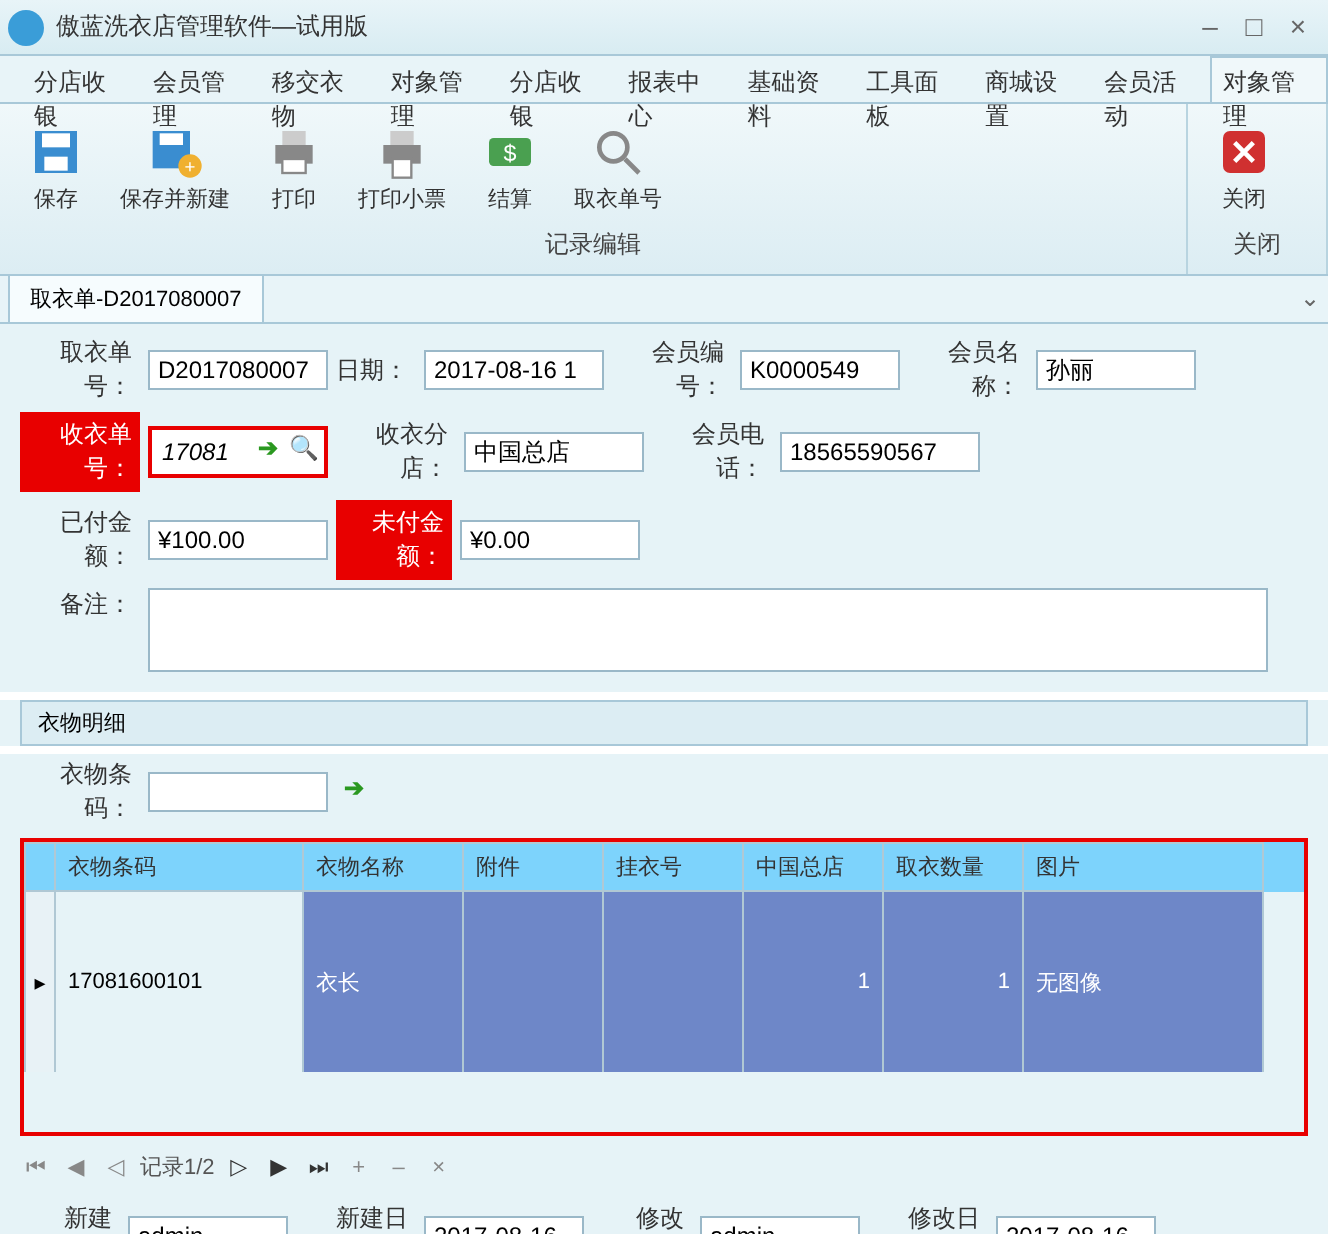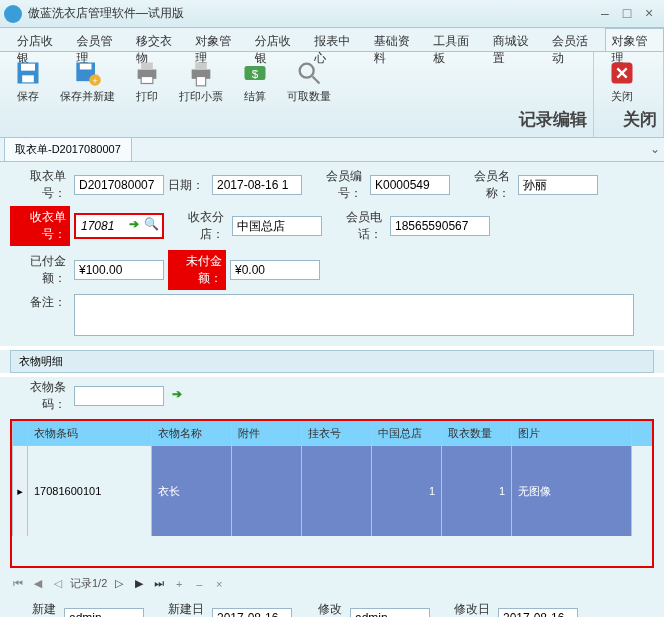--- a/index.html
+++ b/index.html
@@ -10,21 +10,21 @@
 .titlebar .winbtn { width: 22px; height: 18px; text-align: center; color: #666; cursor: pointer; font-size: 14px; }
 .tabbar { height: 24px; background: #e8f4f8; border-bottom: 1px solid #a8c8d8; display: flex; padding-left: 10px; }
 .tabbar .tab { padding: 4px 6px; border: 1px solid transparent; border-bottom: none; color: #333; }
 .tabbar .tab.active { background: #f0f8fa; border-color: #a8c8d8; }
 .toolbar { height: 86px; background: linear-gradient(#f0f8fa,#dcedf3); border-bottom: 1px solid #a8c8d8; display: flex; }
 .toolgroup { border-right: 1px solid #b8d4e0; padding: 4px 6px; display: flex; flex-direction: column; }
 .toolrow { display: flex; gap: 4px; flex: 1; }
 .toolbtn { display: flex; flex-direction: column; align-items: center; justify-content: center; padding: 2px 6px; cursor: pointer; min-width: 44px; }
 .toolbtn .ticon { width: 28px; height: 28px; margin-bottom: 2px; }
 .toolbtn .tlabel { font-size: 11px; color: #333; white-space: nowrap; }
-.grouplabel { text-align: right; font-size: 17px; color: #444; padding: 2px 0; font-weight: bold; }
+.grouplabel { text-align: center; font-size: 12px; color: #444; padding: 2px 0; }
 .subtabs { height: 24px; background: #e8f4f8; display: flex; align-items: flex-end; padding-left: 4px; border-bottom: 1px solid #a8c8d8; position: relative; }
 .subtab { padding: 4px 10px; border: 1px solid #a8c8d8; border-bottom: none; background: #f6fcfe; font-size: 11px; }
 .subtabs .chev { position: absolute; right: 4px; top: 4px; color: #666; }
 .form-area { background: #e6f3f7; padding: 6px 10px; }
 .formrow { display: flex; align-items: center; margin-bottom: 4px; gap: 4px; }
 .lbl { width: 60px; text-align: right; color: #333; padding-right: 4px; }
 .lbl.red { background: #e80000; color: #fff; padding: 3px 4px; }
 input[type=text] { height: 20px; border: 1px solid #9ab8c8; padding: 0 4px; font-size: 12px; font-family: inherit; }
 .w90{width:90px}.w80{width:80px}.w100{width:100px}
 .arrow-btn { width: 18px; height: 18px; color: #2a9820; font-weight: bold; text-align: center; }
@@ -115,21 +115,21 @@
             <rect x="3" y="6" width="18" height="12" fill="#4aa050" rx="2"></rect>
             <text x="12" y="16" text-anchor="middle" fill="#fff" font-size="10">$</text>
           </svg>
         <span class="tlabel">结算</span>
       </div>
       <div class="toolbtn">
         <svg class="ticon" viewBox="0 0 24 24">
             <circle cx="10" cy="10" r="6" fill="none" stroke="#888" stroke-width="2"></circle>
             <line x1="15" y1="15" x2="21" y2="21" stroke="#888" stroke-width="2"></line>
           </svg>
-        <span class="tlabel">可取数量</span>
+        <span class="tlabel">取衣单号</span>
       </div>
     </div>
     <div class="grouplabel">记录编辑</div>
   </div>
   <div class="toolgroup" style="width:70px">
     <div class="toolrow">
       <div class="toolbtn">
         <svg class="ticon" viewBox="0 0 24 24">
             <rect x="3" y="3" width="18" height="18" fill="#d03030" rx="3"></rect>
             <path d="M8 8 L16 16 M16 8 L8 16" stroke="#fff" stroke-width="2"></path>

